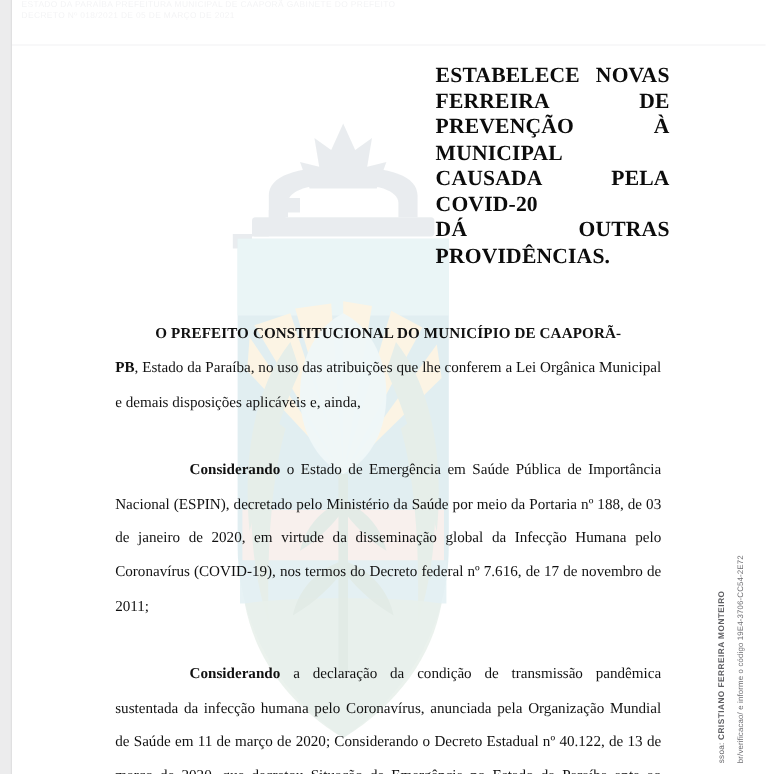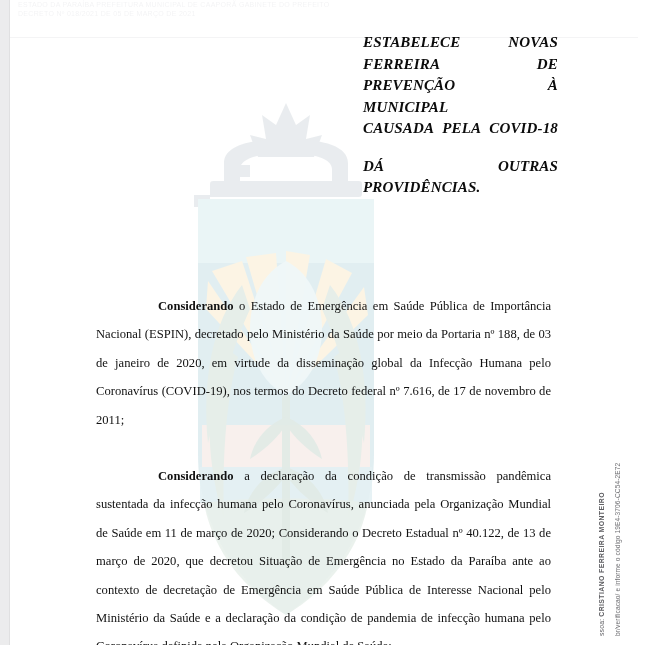--- a/index.html
+++ b/index.html
@@ -74,32 +74,31 @@
     left: 0; top: 0;
     width: 645px;
     height: 645px;
     z-index: 4;
   }
 
   
   .epigraph {
     position: absolute;
     left: 363px;
-    top: 32px;
+    top: 52px;
     width: 195px;
     font-weight: bold;
-    font-size: 15px;
+    font-size: 18px;
     line-height: 21.5px;
     letter-spacing: 0.15px;
     color: #0c0c0c;
     text-align: justify;
     text-align-last: justify;
-    font-style: italic;
-  }
-  .epigraph .lastline { text-align-last: left; margin-top: 16px; }
+  }
+  .epigraph .lastline { text-align-last: left; }
 
   
   .body-area {
     position: absolute;
     left: 96px;
     top: 264px;
     width: 455px;
   }
   p.para {
     margin: 0 0 0 0;
@@ -207,26 +206,27 @@
       </g>
     </svg>
   </div>
 
   <div class="content">
 
     <div class="epigraph">
       <div>ESTABELECE NOVAS</div>
       <div>FERREIRA DE</div>
       <div>PREVENÇÃO À MUNICIPAL</div>
-      <div>CAUSADA PELA COVID-18</div>
+      <div>CAUSADA PELA COVID-20</div>
       <div class="lastline">DÁ OUTRAS PROVIDÊNCIAS.</div>
     </div>
 
     <div class="body-area">
 
+      <p class="para"><span class="heading-line">O PREFEITO CONSTITUCIONAL DO MUNICÍPIO DE CAAPORÃ-</span><span class="b">PB</span><span>, Estado da Paraíba, no uso das atribuições que lhe conferem a Lei Orgânica Municipal e demais disposições aplicáveis e, ainda,</span></p>
 
       <p class="spacer"></p>
 
       <p class="para indent"><span class="b">Considerando</span><span> o Estado de Emergência em Saúde Pública de Importância Nacional (ESPIN), decretado pelo Ministério da Saúde por meio da Portaria nº 188, de 03 de janeiro de 2020, em virtude da disseminação global da Infecção Humana pelo Coronavírus (COVID-19), nos termos do Decreto federal nº 7.616, de 17 de novembro de 2011;</span></p>
 
       <p class="spacer"></p>
 
       <p class="para indent"><span class="b">Considerando</span><span> a declaração da condição de transmissão pandêmica sustentada da infecção humana pelo Coronavírus, anunciada pela Organização Mundial de Saúde em 11 de março de 2020; Considerando o Decreto Estadual nº 40.122, de 13 de março de 2020, que decretou Situação de Emergência no Estado da Paraíba ante ao contexto de decretação de Emergência em Saúde Pública de Interesse Nacional pelo Ministério da Saúde e a declaração da condição de pandemia de infecção humana pelo Coronavírus definida pela Organização Mundial de Saúde;</span></p>
 
     </div>

